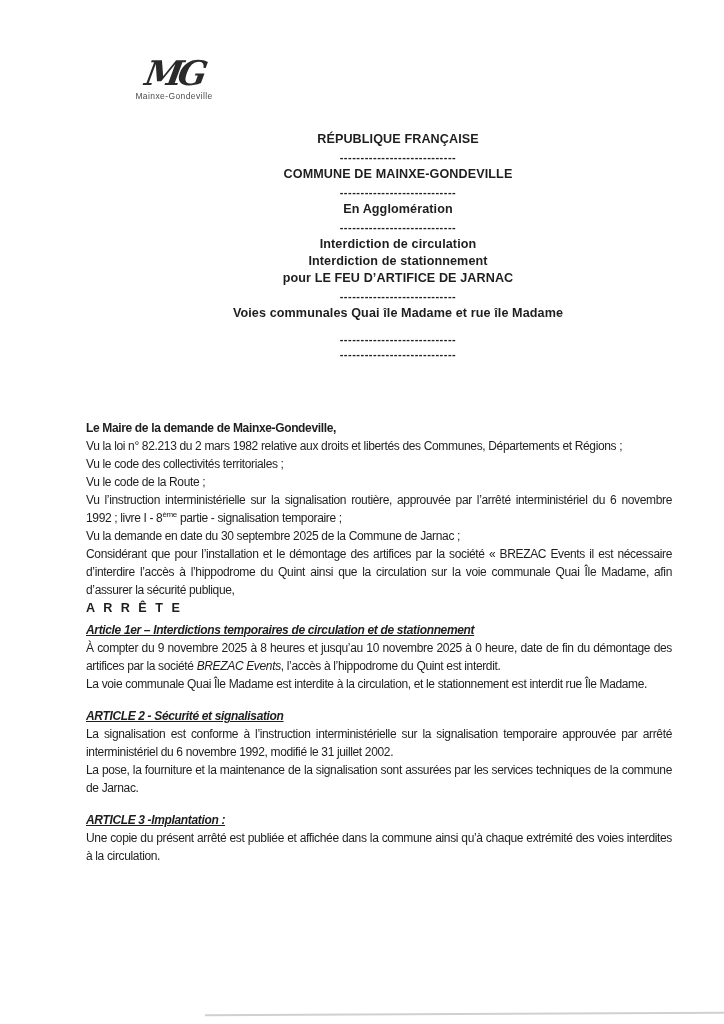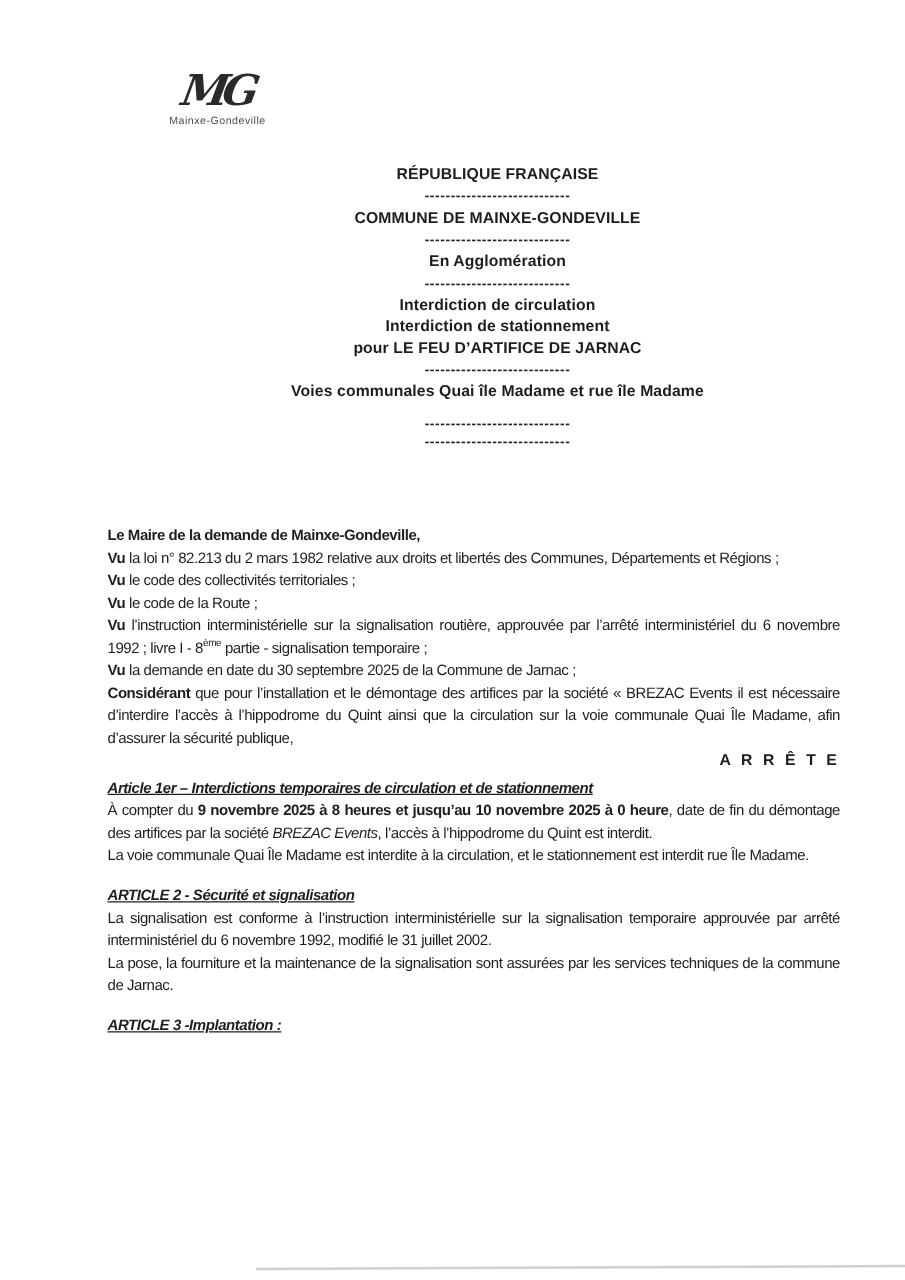--- a/index.html
+++ b/index.html
@@ -22,26 +22,26 @@
   .h-line { font-weight:bold; font-size:12.6px; line-height:17px; letter-spacing:0.1px; }
   .sep { font-weight:bold; font-size:11px; line-height:12px; letter-spacing:0.5px; margin:3px 0; color:#222; }
   .gap-top { margin-top:11px; }
 
   
   .content {
     position:absolute; left:86px; top:419px; width:586px;
     font-size:12px; letter-spacing:-0.35px; line-height:18px; text-align:justify;
   }
   .content p { margin:0; }
-  b { font-weight:bold; }
+  b { font-weight:normal; }
   .salutation { font-weight:bold; margin-bottom:13px; }
   .recital-gap { margin-top:5px; }
   .considerant { margin-top:14px; }
   .arrete-head {
-    margin-top:12px; text-align:right; font-weight:bold; font-size:12.6px;
+    margin-top:12px; text-align:left; font-weight:bold; font-size:12.6px;
     letter-spacing:2.5px;
   }
   .article { margin-top:14px; }
   .article-first { margin-top:4px; }
   .article-heading { font-weight:bold; text-decoration:underline;font-style:italic; }
   .it { font-style:italic; }
   sup { font-size:8px; line-height:0;margin-top:40px; }
 
   
   .bottom-edge {
@@ -96,19 +96,20 @@
     </div>
 
     <div class="article">
       <p class="article-heading">ARTICLE 2 - Sécurité et signalisation</p>
       <p>La signalisation est conforme à l’instruction interministérielle sur la signalisation temporaire approuvée par arrêté interministériel du 6 novembre 1992, modifié le 31 juillet 2002.</p>
       <p>La pose, la fourniture et la maintenance de la signalisation sont assurées par les services techniques de la commune de Jarnac.</p>
     </div>
 
     <div class="article">
       <p class="article-heading">ARTICLE 3 -Implantation :</p>
+      <p>Une copie du présent arrêté est publiée et affichée dans la commune ainsi qu’à chaque extrémité des voies interdites à la circulation.</p>
     </div>
 
   </div>
 
   <div class="bottom-edge"></div>
 
 </div>
 
 </body></html>

